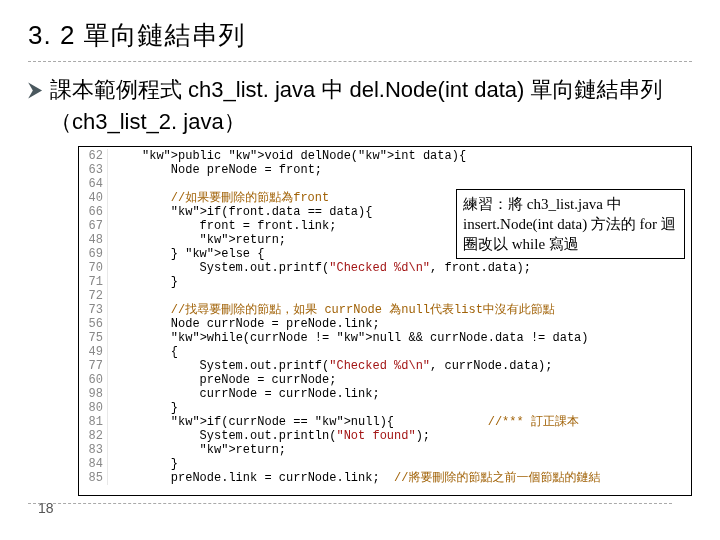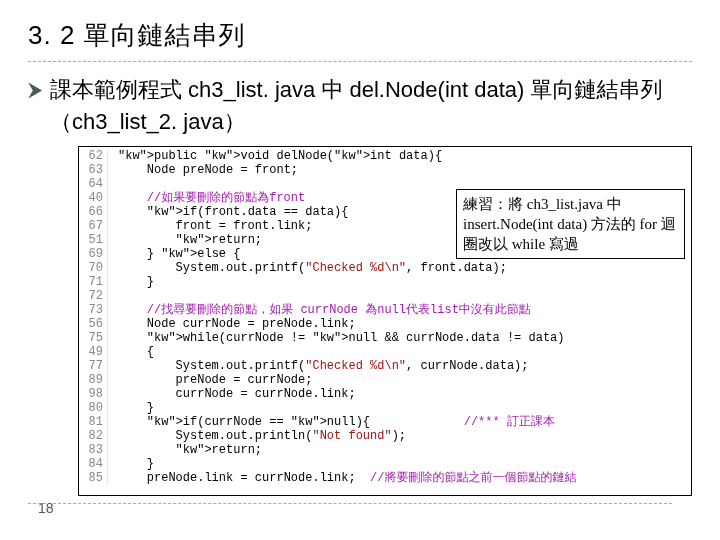--- a/index.html
+++ b/index.html
@@ -48,36 +48,37 @@
     position: relative;
     box-sizing: border-box;
     overflow: hidden;
   }
   .code-inner {
     display: flex;
     font-family: "Courier New", monospace;
     font-size: 12px;
     line-height: 14px;
     padding-top: 2px;
+    gap: 24px;
   }
   .gutter {
     width: 24px;
     text-align: right;
     color: #888;
     padding-right: 4px;
     border-right: 1px solid #e8e8e8;
     background: #fff;
   }
   .gutter div { height: 14px; }
   .code-lines {
     padding-left: 10px;
     white-space: pre;
   }
   .code-lines div { height: 14px; }
-  .cm { color: #a21caf; }
+  .cm { color: #a16207; }
   .str { color: #a31515; }
   .practice-box {
     position: absolute;
     top: 42px;
     right: 6px;
     width: 215px;
     border: 1px solid #000;
     background: #fff;
     font-family: Liberation Serif, serif;
     font-size: 15px;
@@ -113,31 +114,31 @@
 
   <div class="code-box">
     <div class="code-inner">
       <div class="gutter" id="gutter">
           <div>62</div>
           <div>63</div>
           <div>64</div>
           <div>40</div>
           <div>66</div>
           <div>67</div>
-          <div>51</div>
+          <div>48</div>
           <div>69</div>
           <div>70</div>
           <div>71</div>
           <div>72</div>
           <div>73</div>
           <div>56</div>
           <div>75</div>
           <div>49</div>
           <div>77</div>
-          <div>89</div>
+          <div>60</div>
           <div>98</div>
           <div>80</div>
           <div>81</div>
           <div>82</div>
           <div>83</div>
           <div>84</div>
           <div>85</div>
         </div>
       <div class="code-lines" id="codelines"><div><span class="&lt;span">"kw"</span>&gt;public <span class="&lt;span">"kw"</span>&gt;void delNode(<span class="&lt;span">"kw"</span>&gt;int data){</div><div>    Node preNode = front;</div><div>&nbsp;</div><div><span class="cm">    //如果要刪除的節點為front</span></div><div>    <span class="&lt;span">"kw"</span>&gt;if(front.data == data){</div><div>        front = front.link;</div><div>        <span class="&lt;span">"kw"</span>&gt;return;</div><div>    } <span class="&lt;span">"kw"</span>&gt;else {</div><div>        System.out.printf(<span class="str">"Checked %d\n"</span>, front.data);</div><div>    }</div><div>&nbsp;</div><div><span class="cm">    //找尋要刪除的節點，如果 currNode 為null代表list中沒有此節點</span></div><div>    Node currNode = preNode.link;</div><div>    <span class="&lt;span">"kw"</span>&gt;while(currNode != <span class="&lt;span">"kw"</span>&gt;null &amp;&amp; currNode.data != data)</div><div>    {</div><div>        System.out.printf(<span class="str">"Checked %d\n"</span>, currNode.data);</div><div>        preNode = currNode;</div><div>        currNode = currNode.link;</div><div>    }</div><div>    <span class="&lt;span">"kw"</span>&gt;if(currNode == <span class="&lt;span">"kw"</span>&gt;null){             <span class="cm">//*** 訂正課本</span></div><div>        System.out.println(<span class="str">"Not found"</span>);</div><div>        <span class="&lt;span">"kw"</span>&gt;return;</div><div>    }</div><div>    preNode.link = currNode.link;  <span class="cm">//將要刪除的節點之前一個節點的鏈結</span></div></div>
     </div>

